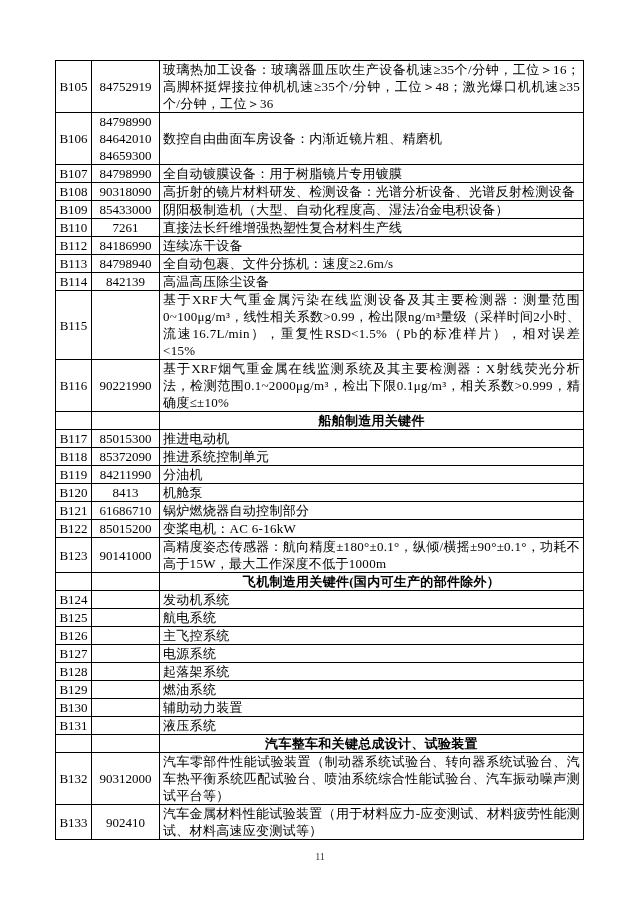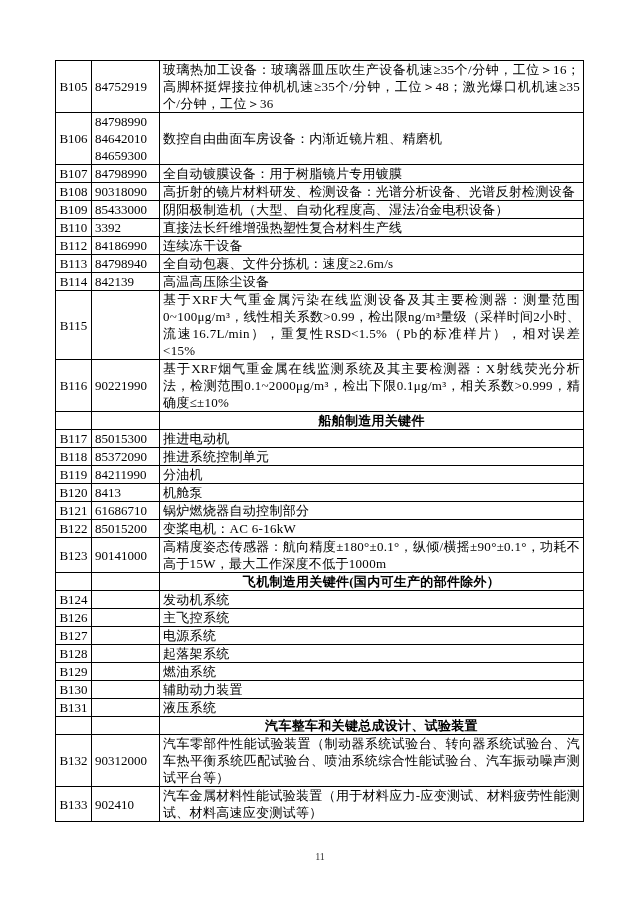--- a/index.html
+++ b/index.html
@@ -30,20 +30,21 @@
     border: 1px solid #000000;
     padding: 0 3px;
     vertical-align: middle;
     overflow: hidden;
   }
   td.id-cell {
     text-align: center;
     padding: 0 1px;
   }
   td.code-cell {
+    text-align: center;
     padding: 0 1px;
     margin-left: 36px;
   }
   td.desc-cell {
     text-align: justify;
     text-justify: inter-ideograph;
     letter-spacing: 0.3px;
   }
   tr.section-row td.desc-cell {
     font-weight: bold;
@@ -107,21 +108,21 @@
         <tr>
           <td class="id-cell">B109</td>
           <td class="code-cell">
             <span class="code-line">85433000</span>
           </td>
           <td class="desc-cell">阴阳极制造机（大型、自动化程度高、湿法冶金电积设备）</td>
         </tr>
         <tr>
           <td class="id-cell">B110</td>
           <td class="code-cell">
-            <span class="code-line">3392</span>
+            <span class="code-line">7261</span>
           </td>
           <td class="desc-cell">直接法长纤维增强热塑性复合材料生产线</td>
         </tr>
         <tr>
           <td class="id-cell">B112</td>
           <td class="code-cell">
             <span class="code-line">84186990</span>
           </td>
           <td class="desc-cell">连续冻干设备</td>
         </tr>
@@ -209,20 +210,25 @@
           <td class="id-cell"></td>
           <td class="code-cell"></td>
           <td class="desc-cell">飞机制造用关键件(国内可生产的部件除外）</td>
         </tr>
         <tr>
           <td class="id-cell">B124</td>
           <td class="code-cell"></td>
           <td class="desc-cell">发动机系统</td>
         </tr>
         <tr>
+          <td class="id-cell">B125</td>
+          <td class="code-cell"></td>
+          <td class="desc-cell">航电系统</td>
+        </tr>
+        <tr>
           <td class="id-cell">B126</td>
           <td class="code-cell"></td>
           <td class="desc-cell">主飞控系统</td>
         </tr>
         <tr>
           <td class="id-cell">B127</td>
           <td class="code-cell"></td>
           <td class="desc-cell">电源系统</td>
         </tr>
         <tr>

